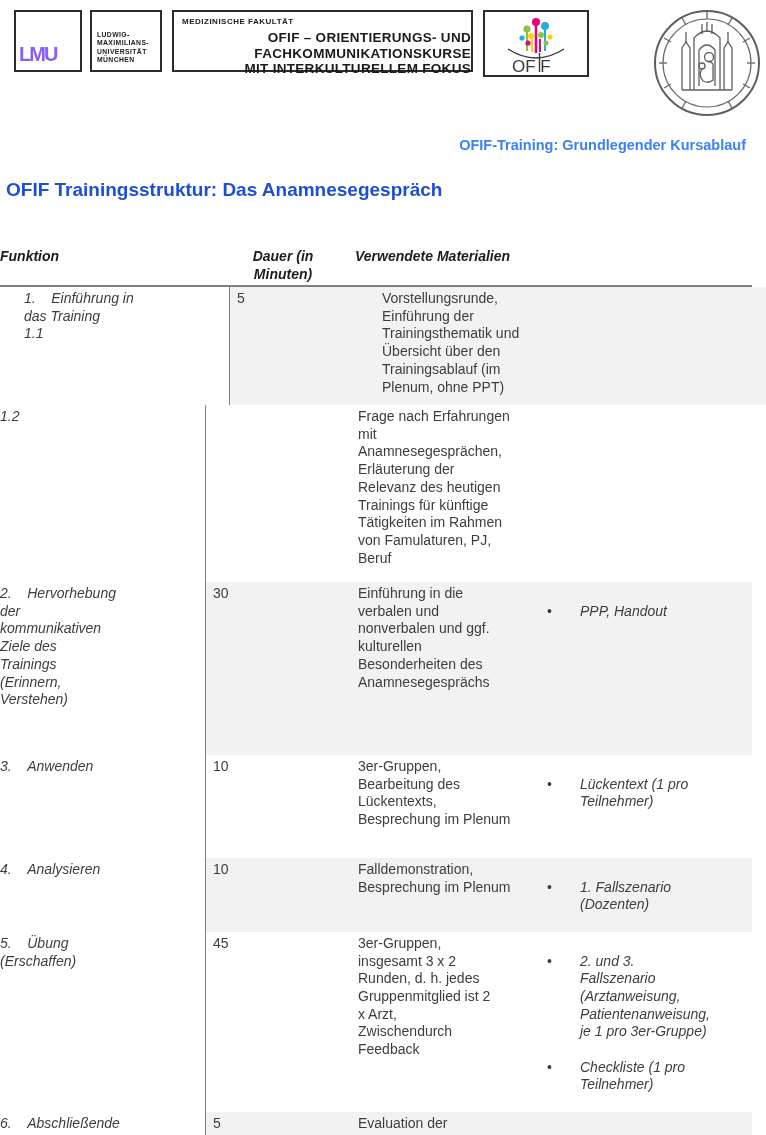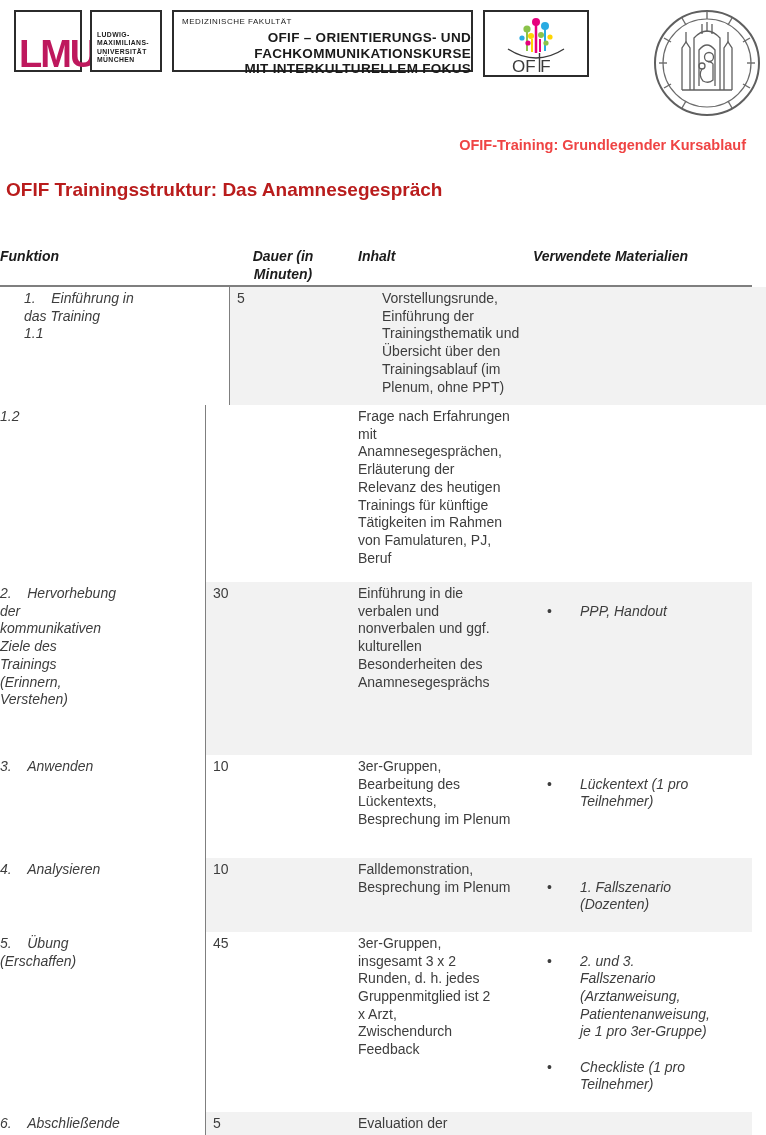--- a/index.html
+++ b/index.html
@@ -4,31 +4,31 @@
 <style>
   html,body { margin:0; padding:0; background:#fff; }
   .page {
     position:relative; width:766px; height:1135px; margin:0 auto;
     background:#ffffff; overflow:hidden;
     font-family:"Liberation Sans", sans-serif; color:#3d3d3d;
   }
   
   .hdr-box { position:absolute; border:2px solid #2b2b2b; box-sizing:border-box; background:#fff; }
   .box-lmu { left:14px; top:10px; width:68px; height:62px; display:flex; align-items:flex-end; }
-  .lmu-text { font-weight:bold; color:#be185d; font-size:38px; line-height:26px; letter-spacing:-2px; padding:0 0 3px 3px; }
+  .lmu-text { font-weight:bold; color:#8b5cf6; font-size:20px; line-height:26px; letter-spacing:-2px; padding:0 0 3px 3px; }
   .box-uniname { left:90px; top:10px; width:72px; height:62px; display:flex; align-items:flex-end; }
   .uniname-text { font-weight:bold; color:#1a1a1a; font-size:6.8px; line-height:8.6px; letter-spacing:0.4px; padding:0 0 5px 5px; white-space:pre-line; }
   .box-fak { left:172px; top:10px; width:301px; height:62px; padding:5px 0 0 8px; }
-  .fak-label { font-weight:normal; color:#1a1a1a; font-size:8px; letter-spacing:0.5px; }
+  .fak-label { font-weight:bold; color:#1a1a1a; font-size:8px; letter-spacing:0.5px; }
   .fak-title { font-weight:bold; color:#1a1a1a; font-size:13.5px; line-height:15.5px; letter-spacing:0.3px; margin-top:4px; white-space:pre-line;text-align:right; }
   .box-ofif { left:483px; top:10px; width:106px; height:67px; display:flex; align-items:flex-end; justify-content:center; }
   .seal { position:absolute; left:652px; top:8px; width:110px; height:110px; }
   
-  .doc-subtitle { position:absolute; top:137px; right:20px; font-weight:bold; color:#ef4444; font-size:14.5px; }
-  .doc-title { position:absolute; top:179px; left:6px; font-weight:bold; color:#b91c1c; font-size:19px; }
+  .doc-subtitle { position:absolute; top:137px; right:20px; font-weight:bold; color:#3b82f6; font-size:14.5px; }
+  .doc-title { position:absolute; top:179px; left:6px; font-weight:bold; color:#1d4ed8; font-size:19px; }
   
   .course-table { position:absolute; top:246px; left:0; width:752px; }
   .trow { display:grid; grid-template-columns:205px 148px 178px 221px; box-sizing:border-box; }
   .c { white-space:pre-line; font-size:14px; line-height:17.7px; box-sizing:border-box; }
   .thead .c { font-weight:bold; font-style:italic; color:#1c1c1c; padding-top:2px; }
   .thead { height:39px; }
   .hline { height:2px; background:#7f7f7f; width:752px; }
   .fn { text-align:left; padding:3px 13px 0 0; font-style:italic; }
   .du { border-left:1px solid #7f7f7f; padding:3px 0 0 7px; }
   .in { padding:3px 0 0 5px; }
@@ -122,21 +122,20 @@
 
   <div class="doc-subtitle">OFIF-Training: Grundlegender Kursablauf</div>
   <div class="doc-title">OFIF Trainingsstruktur: Das Anamnesegespräch</div>
 
   <div class="course-table">
 
     <div class="trow thead">
       <div class="c fn">Funktion</div>
       <div class="c du">Dauer (in
 Minuten)</div>
-      <div class="c in">Inhalt</div>
       <div class="c ma">Verwendete Materialien</div>
     </div>
     <div class="hline"></div>
 
     <div class="trow r11 shade">
       <div class="c fn">1.&nbsp;&nbsp;&nbsp;&nbsp;Einführung in
 das Training
 1.1</div>
       <div class="c du">5</div>
       <div class="c in">Vorstellungsrunde,

